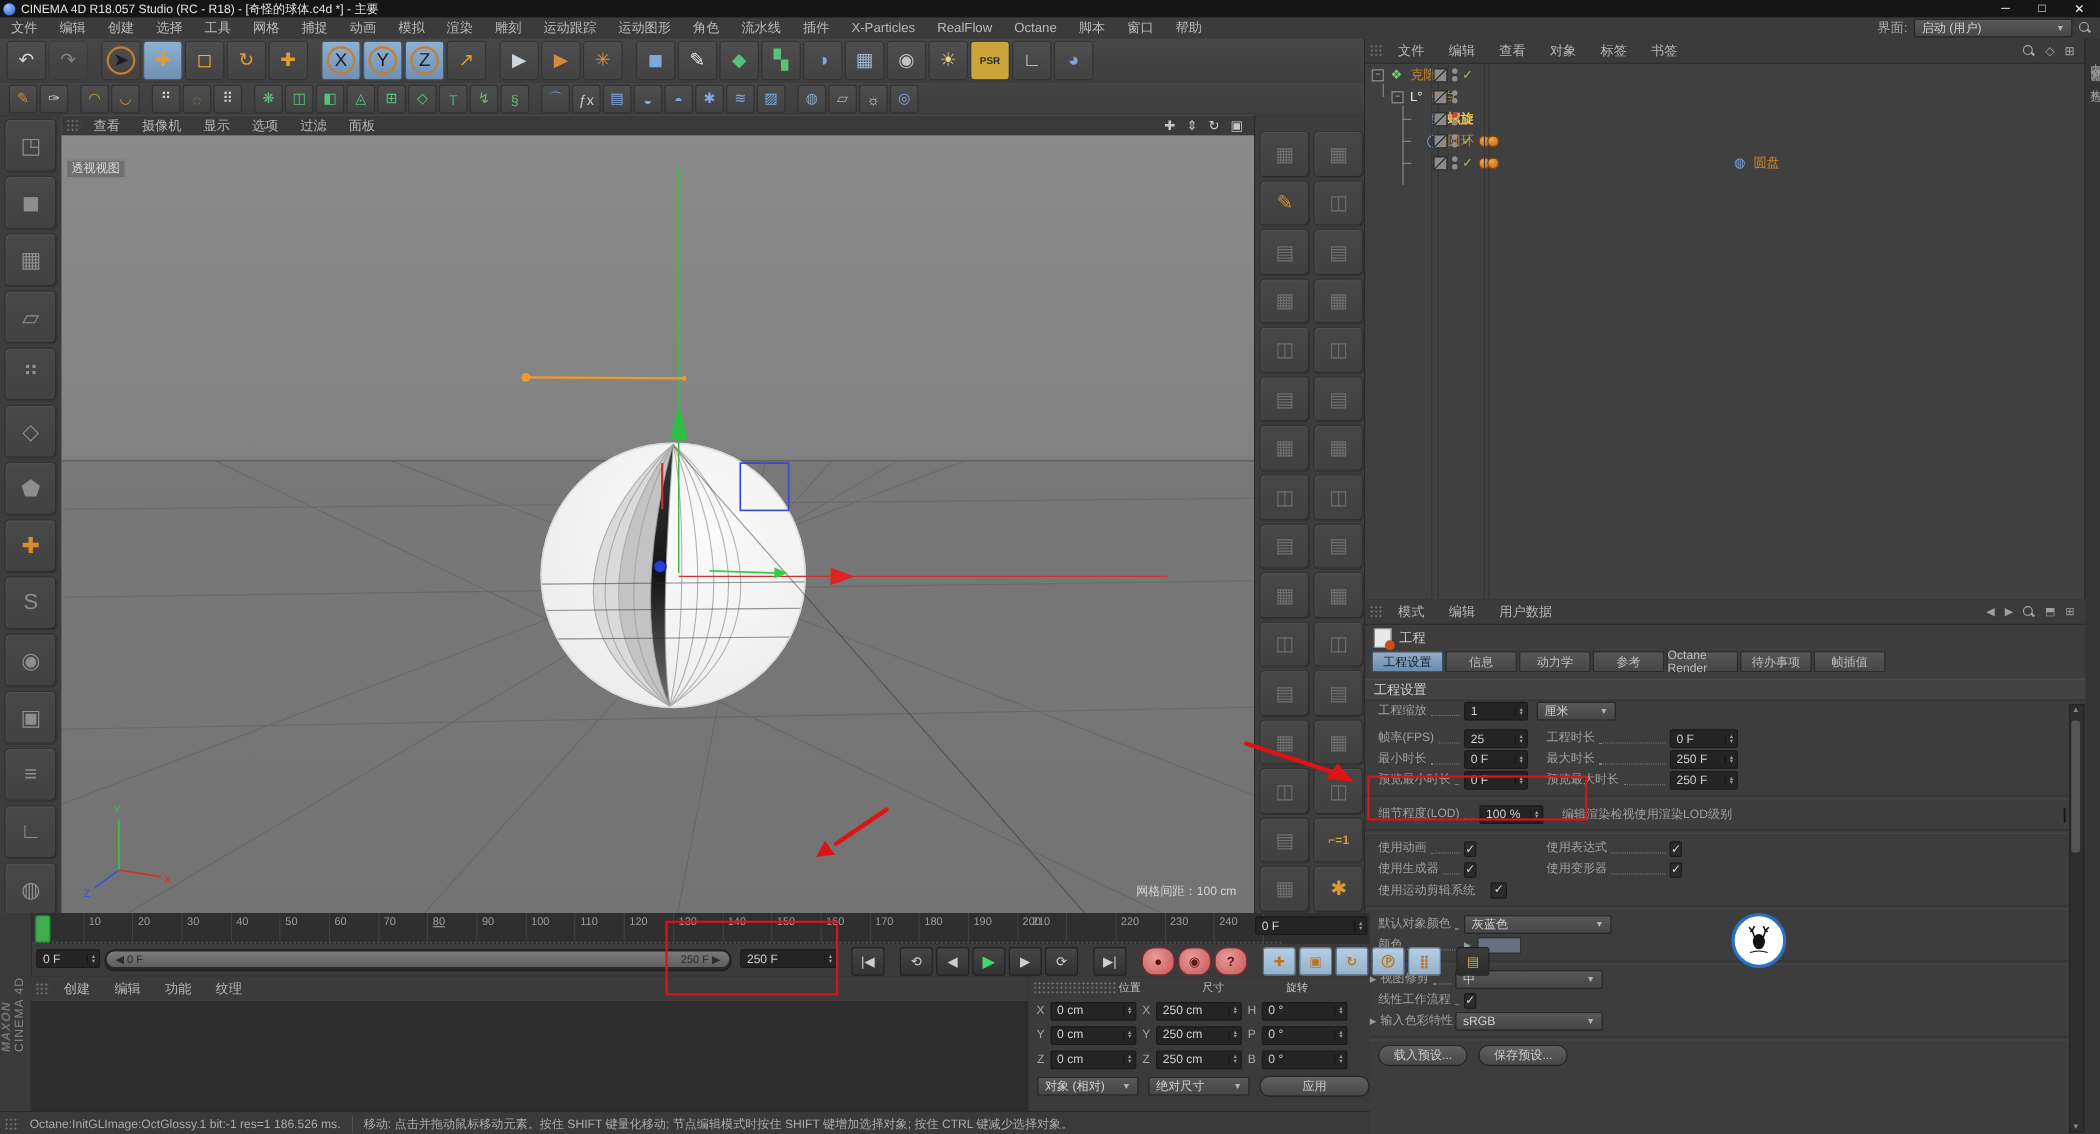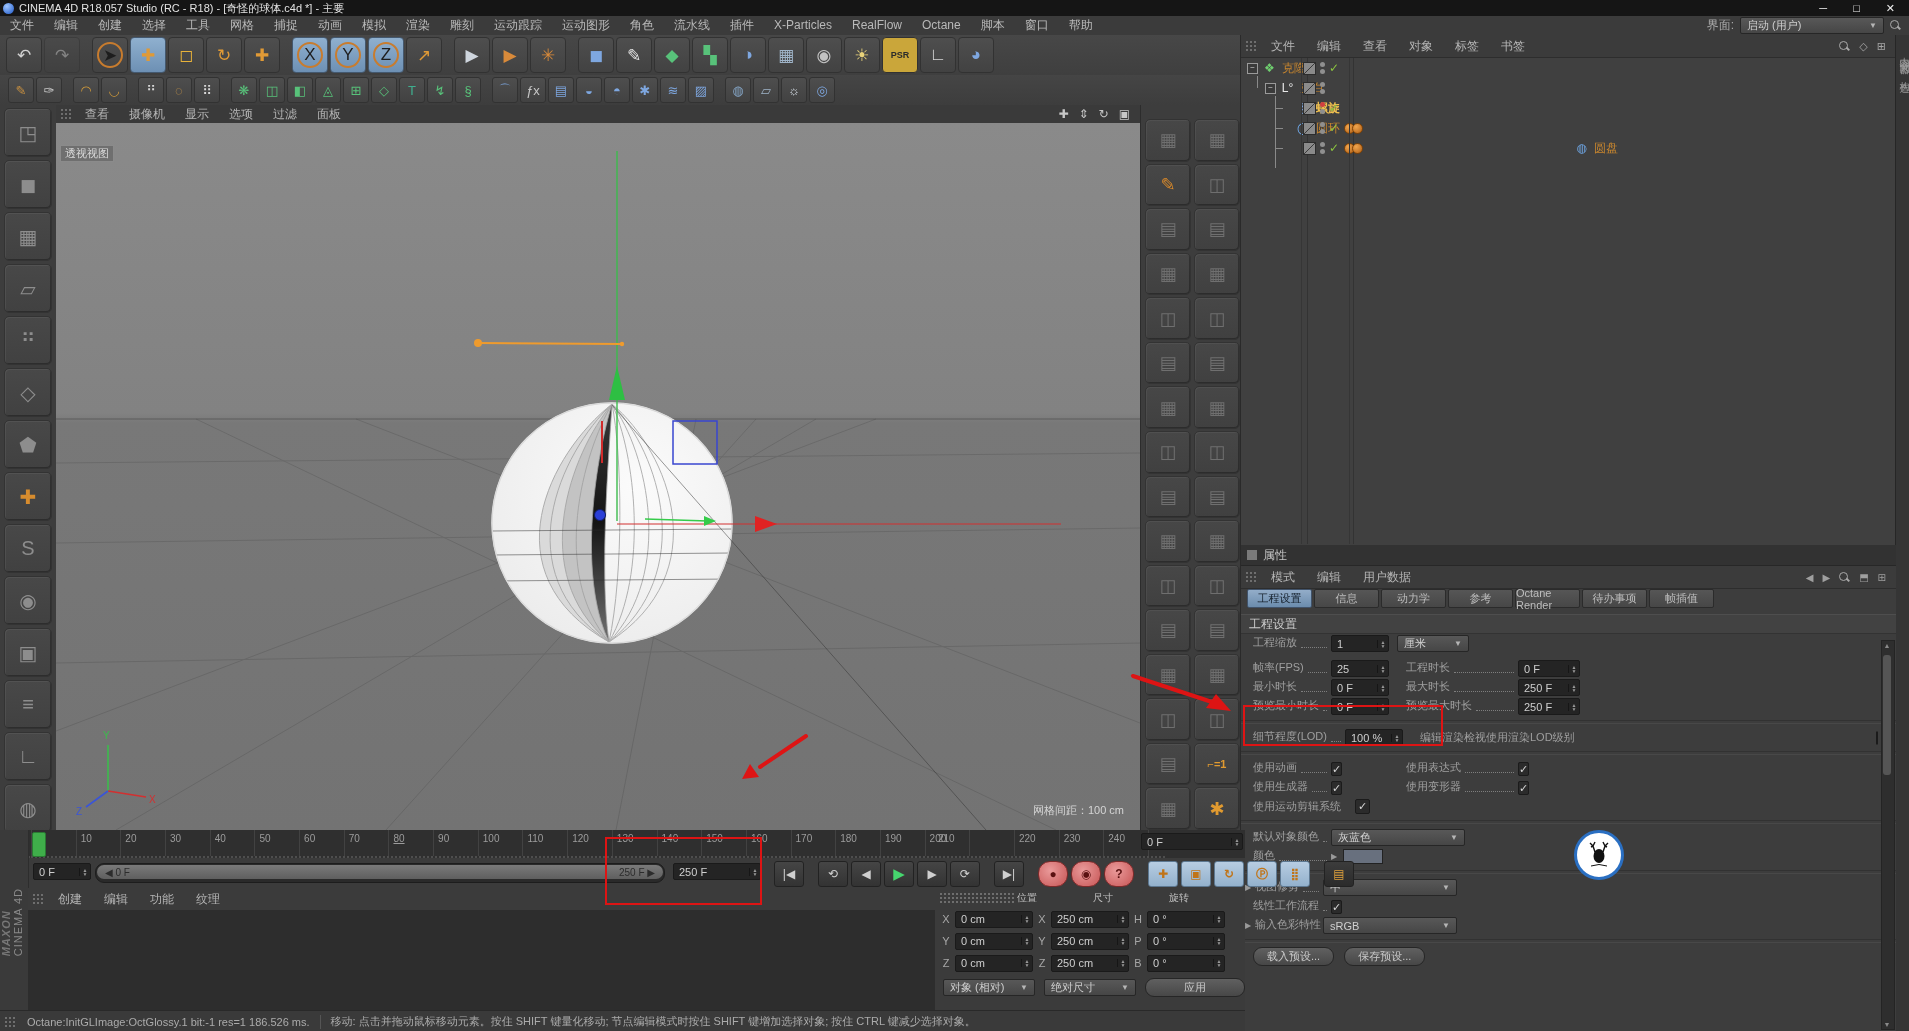--- a/index.html
+++ b/index.html
@@ -656,38 +656,38 @@
         <div class="treeline" style="left: 60px; top: 0px; height: 486px; width: 1px; background: rgb(54, 54, 54);"></div>
         <div class="treeline" style="left: 108px; top: 0px; height: 486px; width: 1px; background: rgb(54, 54, 54);"></div>
       </div>
 </div>
 <div class="abs" id="omsidetabs">
   <div class="vtab">内容浏览器</div>
   <div class="vtab">构造</div>
 </div>
 
 <div class="abs" id="attr">
-  <div id="attrhdr">
-    <span class="sq"></span>
-    <span>属性</span>
-  </div>
   <div class="pmenu">
     <span class="hatch"></span>
     <span id="attrmenuitems" style="display:flex">
           <span class="mi">模式</span>
           <span class="mi">编辑</span>
           <span class="mi">用户数据</span>
         </span>
     <div id="attricons">
       <span>◀</span>
       <span>▶</span>
       <span class="mag"></span>
       <span>⬒</span>
       <span>⊞</span>
     </div>
+  </div>
+  <div id="objline">
+    <span id="objicon"></span>
+    <span>工程</span>
   </div>
   <div id="atabs">
         <div class="atab on">工程设置</div>
         <div class="atab">信息</div>
         <div class="atab">动力学</div>
         <div class="atab">参考</div>
         <div class="atab">Octane Render</div>
         <div class="atab">待办事项</div>
         <div class="atab">帧插值</div>
       </div>

